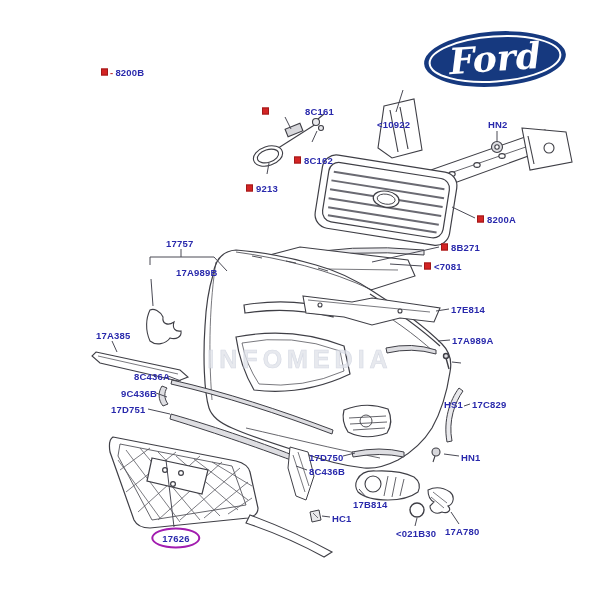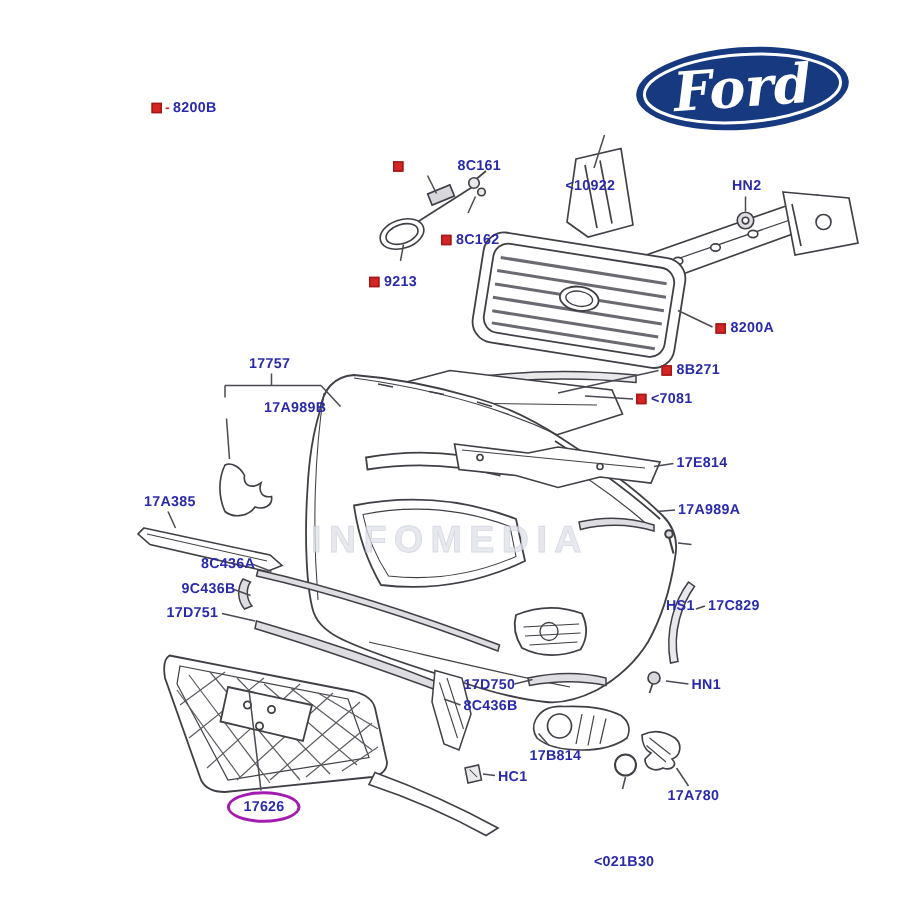--- a/index.html
+++ b/index.html
@@ -313,21 +313,21 @@
       </div>
       <div class="part-label" style="left: 461px; top: 457px;">
         <span>HN1</span>
       </div>
       <div class="part-label" style="left: 353px; top: 504px;">
         <span>17B814</span>
       </div>
       <div class="part-label" style="left: 332px; top: 518px;">
         <span>HC1</span>
       </div>
-      <div class="part-label" style="left: 396px; top: 533px; margin-top: 42px;">
+      <div class="part-label" style="left: 396px; top: 533px;">
         <span>&lt;021B30</span>
       </div>
       <div class="part-label" style="left: 445px; top: 531px;">
         <span>17A780</span>
       </div>
       <div class="part-label circled center" style="left: 176px; top: 538px;">
         <span>17626</span>
       </div>
     </div>
 </div>

